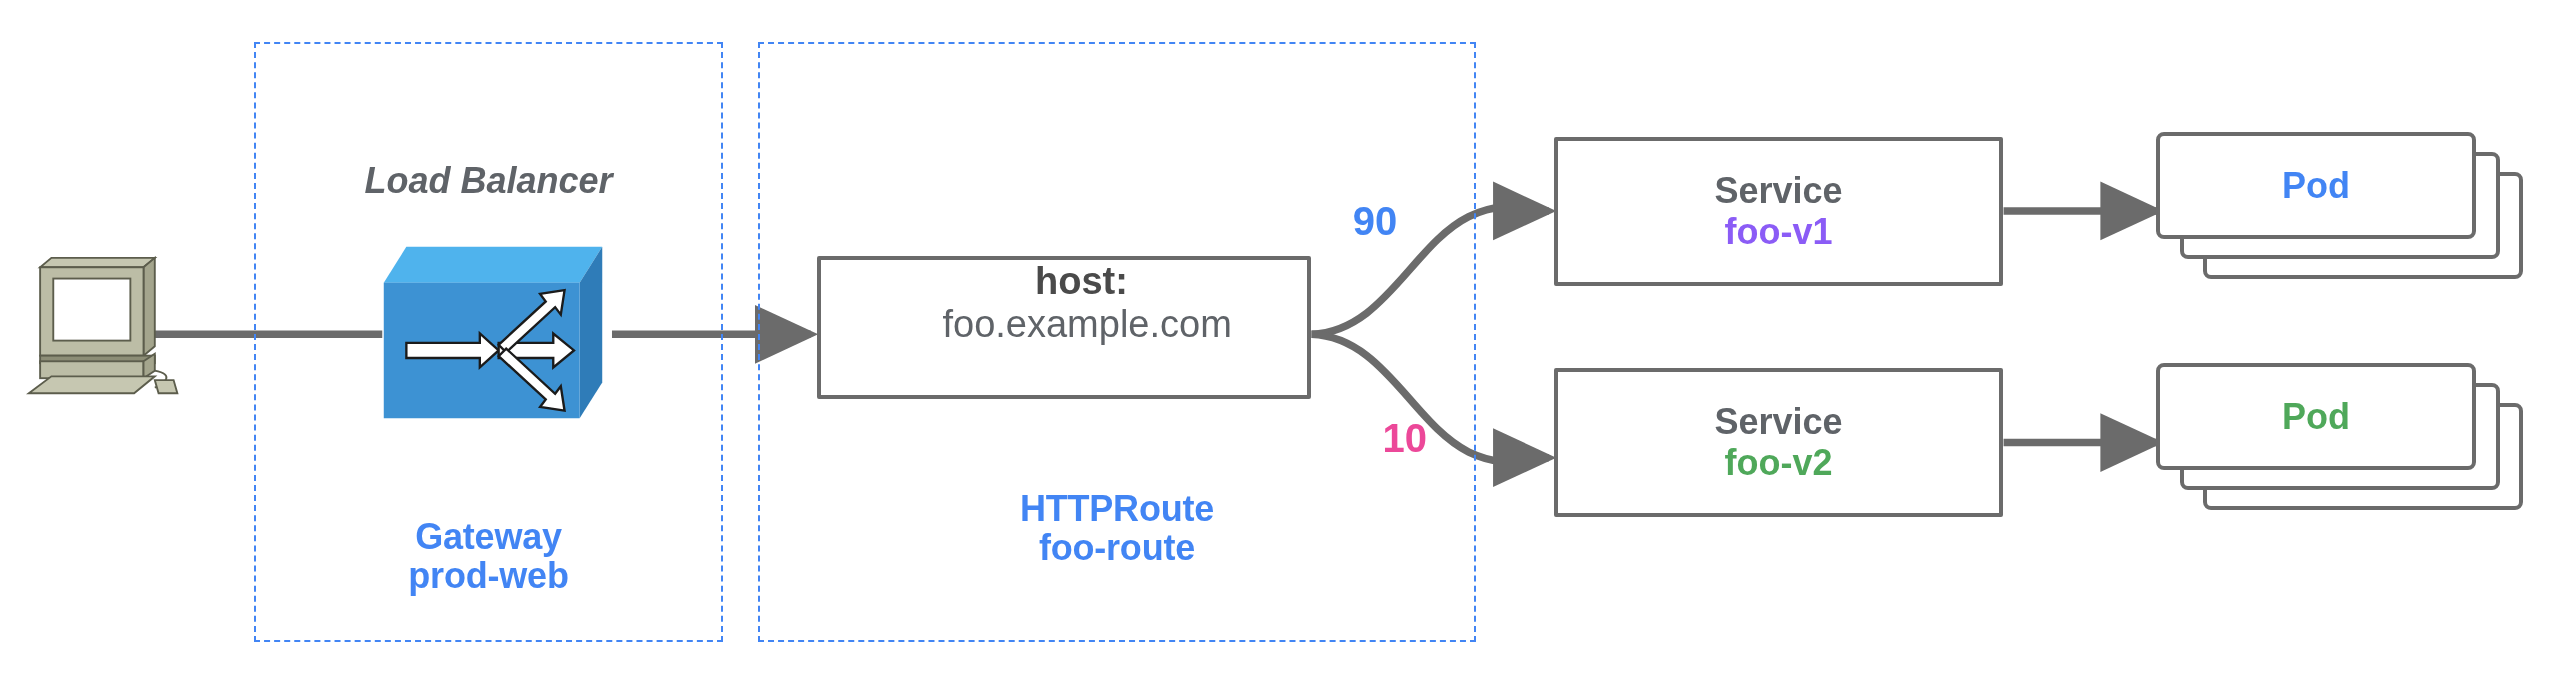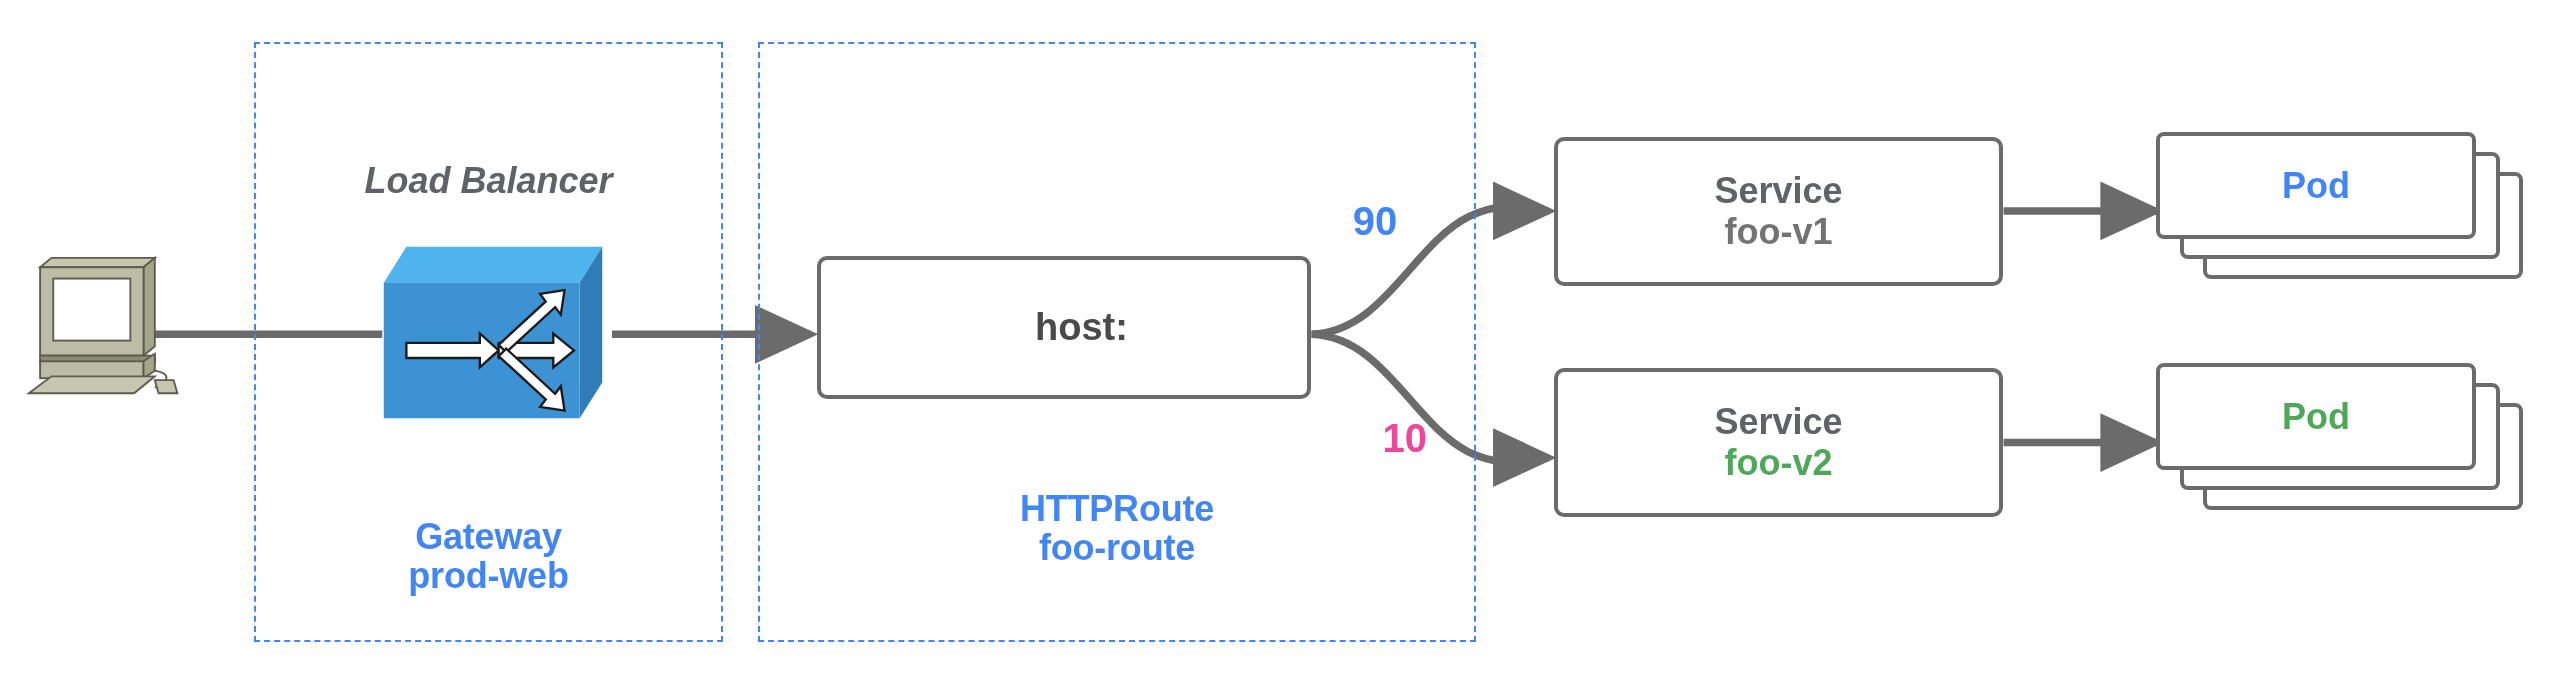--- a/index.html
+++ b/index.html
@@ -59,36 +59,36 @@
   
   .node-box {
     position: absolute;
     box-sizing: border-box;
     border: 4.7px solid #6b6b6b;
     background: #ffffff;
     display: flex;
     flex-direction: column;
     align-items: center;
     justify-content: center;
-    border-radius: 10px;
+    border-radius: 2px;
   }
   .node-line1 {
     color: #5f6368;
     font-weight: bold;
     font-size: 36px;
     line-height: 1.12;
   }
   .node-line2 {
     font-weight: bold;
     font-size: 36px;
     line-height: 1.12;
   }
   .host-box {
     flex-direction: column;
-    justify-content: center;
+    justify-content: flex-start;
     padding-left: 35px;
   }
   .host-key {
     color: #4a4a4a;
     font-weight: bold;
     font-size: 38px;
   }
   .host-val {
     color: #5f6368;
     font-weight: normal;
@@ -209,34 +209,35 @@
 
   <div class="group-caption" style="left:254px; top:490px; width:469px;margin-top:28px;">
     <span class="kind">Gateway</span>
     <span class="name">prod-web</span>
   </div>
 
   <div class="group-box" style="left:758px; top:42px; width:718px; height:600px;"></div>
 
   <div class="node-box host-box" style="left:817px; top:256px; width:494px; height:143px;">
     <span class="host-key">host:</span>
+    <span class="host-val">foo.example.com</span>
   </div>
 
   <div class="group-caption" style="left:758px; top:490px; width:718px;">
     <span class="kind">HTTPRoute</span>
     <span class="name">foo-route</span>
   </div>
 
   <div class="weight-label" style="left:1323px; top:181px; width:104px; color:#4285f4;margin-top:18px;">90</div>
 
   <div class="weight-label" style="left:1323px; top:416px; width:104px; color:#ec4899;text-align:right;">10</div>
 
   <div class="node-box" style="left:1554px; top:137px; width:449px; height:149px;">
     <span class="node-line1">Service</span>
-    <span class="node-line2" style="color:#737373;">foo-v1</span>
+    <span class="node-line2" style="color:#8b5cf6;">foo-v1</span>
   </div>
 
   <div class="node-box" style="left:1554px; top:368px; width:449px; height:149px;">
     <span class="node-line1">Service</span>
     <span class="node-line2" style="color:#4fa85a;">foo-v2</span>
   </div>
 
   <div class="pod-stack" style="left:2156px; top:132px; width:395px; height:160px;">
     <div class="pod-sheet" style="left:47px; top:40px; width:320px; height:107px;"></div>
     <div class="pod-sheet" style="left:23.5px; top:20px; width:320px; height:107px;"></div>

